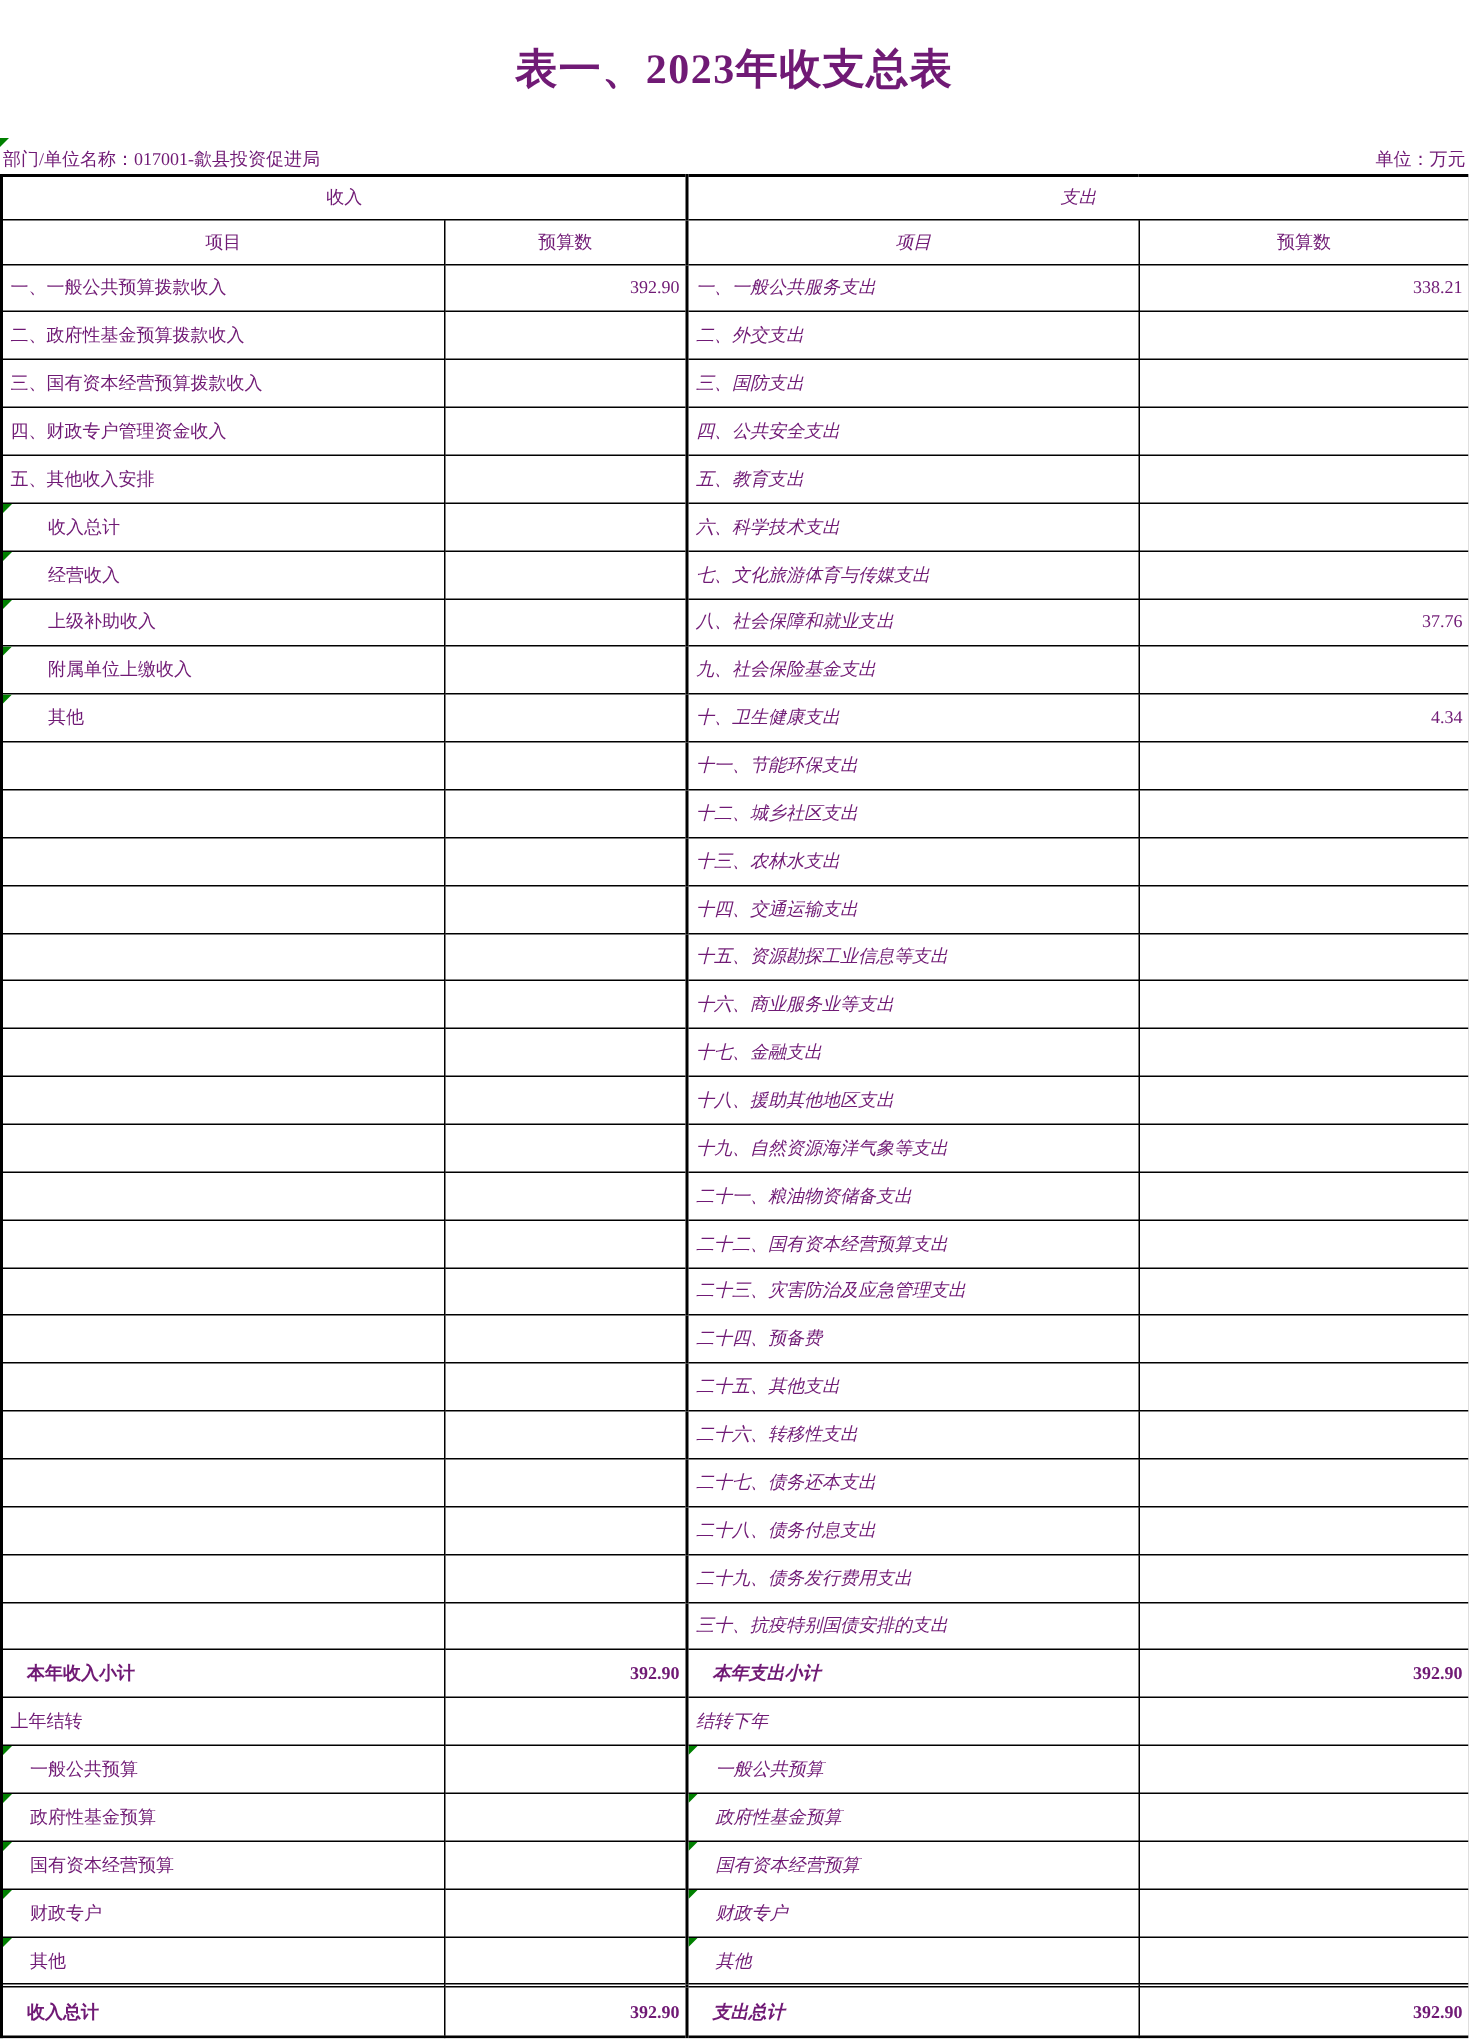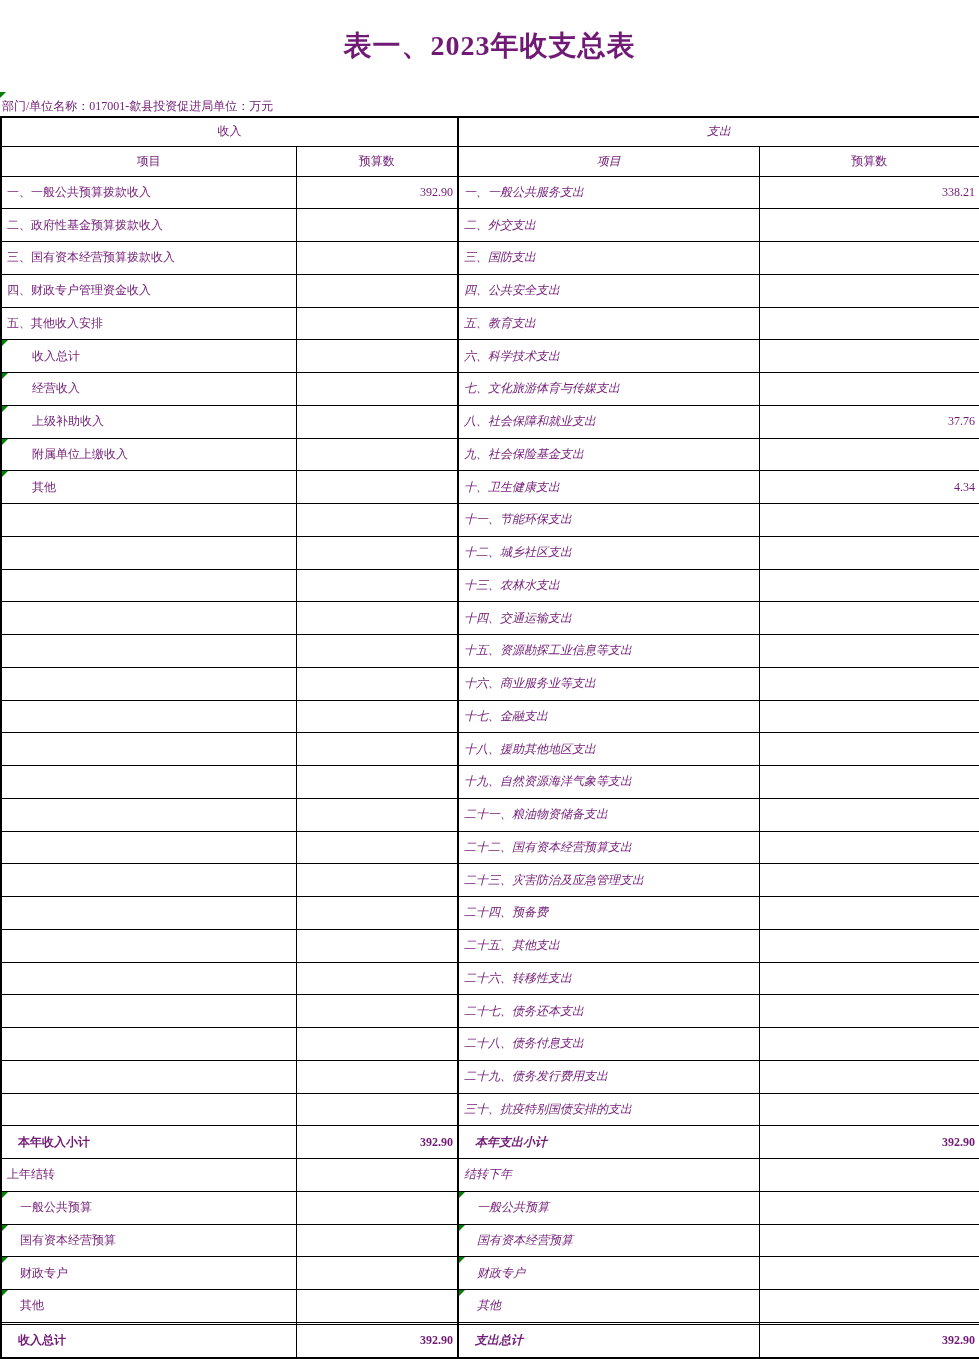--- a/index.html
+++ b/index.html
@@ -23,20 +23,21 @@
     font-weight: bold;
     letter-spacing: 1px;
   }
   .meta {
     position: absolute;
     top: 94px;
     left: 0;
     width: 100%;
     height: 21px;
     display: flex;
+    justify-content: space-between;
     align-items: flex-end;
     font-size: 12px;
     padding: 0 2px;
   }
   .meta-tri-holder { position: absolute; left: 0; top: -2px; }
   .grid {
     position: absolute;
     top: 116px;
     left: 0;
     width: 979px;
@@ -291,20 +292,26 @@
           <td class="item  mid"><span>结转下年</span></td>
           <td class="val"></td>
         </tr>
         <tr>
           <td class="item sub2"><span class="tri"></span><span>一般公共预算</span></td>
           <td class="val"></td>
           <td class="item sub2 mid"><span class="tri"></span><span>一般公共预算</span></td>
           <td class="val"></td>
         </tr>
         <tr>
+          <td class="item sub2"><span class="tri"></span><span>政府性基金预算</span></td>
+          <td class="val"></td>
+          <td class="item sub2 mid"><span class="tri"></span><span>政府性基金预算</span></td>
+          <td class="val"></td>
+        </tr>
+        <tr>
           <td class="item sub2"><span class="tri"></span><span>国有资本经营预算</span></td>
           <td class="val"></td>
           <td class="item sub2 mid"><span class="tri"></span><span>国有资本经营预算</span></td>
           <td class="val"></td>
         </tr>
         <tr>
           <td class="item sub2"><span class="tri"></span><span>财政专户</span></td>
           <td class="val"></td>
           <td class="item sub2 mid"><span class="tri"></span><span>财政专户</span></td>
           <td class="val"></td>

